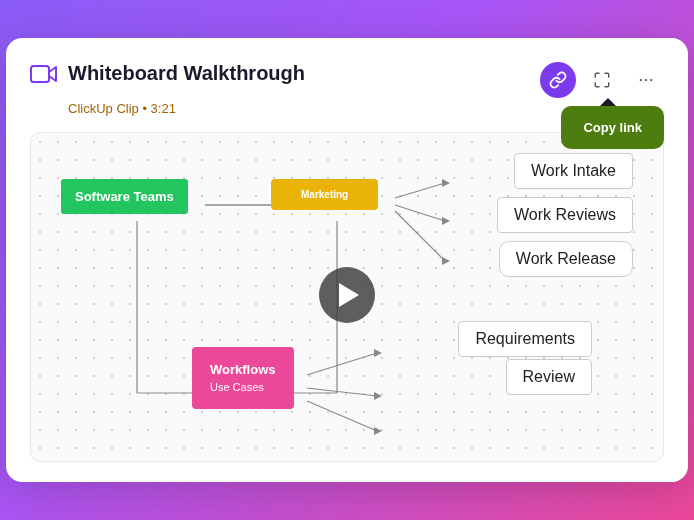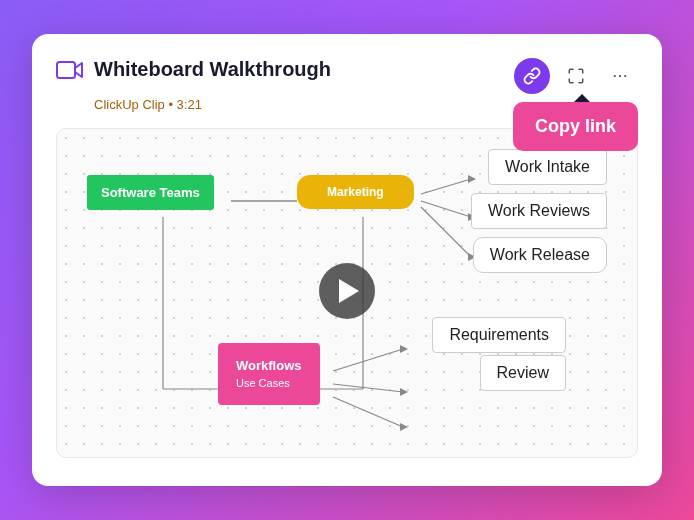--- a/index.html
+++ b/index.html
@@ -11,22 +11,22 @@
       display: flex;
       align-items: center;
       justify-content: center;
       font-family: -apple-system, BlinkMacSystemFont, 'Segoe UI', sans-serif;
       overflow: hidden;
     }
 
     .card {
       background: #fff;
       border-radius: 16px;
-      width: 630px;
-      padding: 24px 24px 28px;
+      width: 682px;
+      padding: 24px 24px 20px;
       box-shadow: 0 8px 40px rgba(0,0,0,0.18);
       position: relative;
     }
 
     .card-header {
       display: flex;
       align-items: flex-start;
       justify-content: space-between;
       margin-bottom: 4px;
     }
@@ -85,23 +85,23 @@
 
     .action-btn.link-btn {
       background: #7c3aed;
       color: #fff;
     }
 
     .tooltip {
       position: absolute;
       top: 44px;
       right: 0;
-      background: #ec4899;
-      color: #fff;
-      font-size: 18px;
+      background: #4d7c0f;
+      color: #fff;
+      font-size: 13px;
       font-weight: 700;
       padding: 14px 22px;
       border-radius: 10px;
       white-space: nowrap;
       z-index: 10;
     }
 
     .tooltip::before {
       content: '';
       position: absolute;
@@ -145,24 +145,24 @@
       white-space: nowrap;
     }
 
     
     .node-marketing {
       position: absolute;
       left: 224px;
       top: 26px;
       background: #eab308;
       color: #fff;
-      font-size: 12px;
+      font-size: 10px;
       font-weight: 700;
       padding: 10px 30px;
-      border-radius: 13px;
+      border-radius: 4px;
       white-space: nowrap;
     }
 
     
     .node-box {
       position: absolute;
       background: #fff;
       border: 1.5px solid #ccc;
       border-radius: 4px;
       font-size: 16px;

